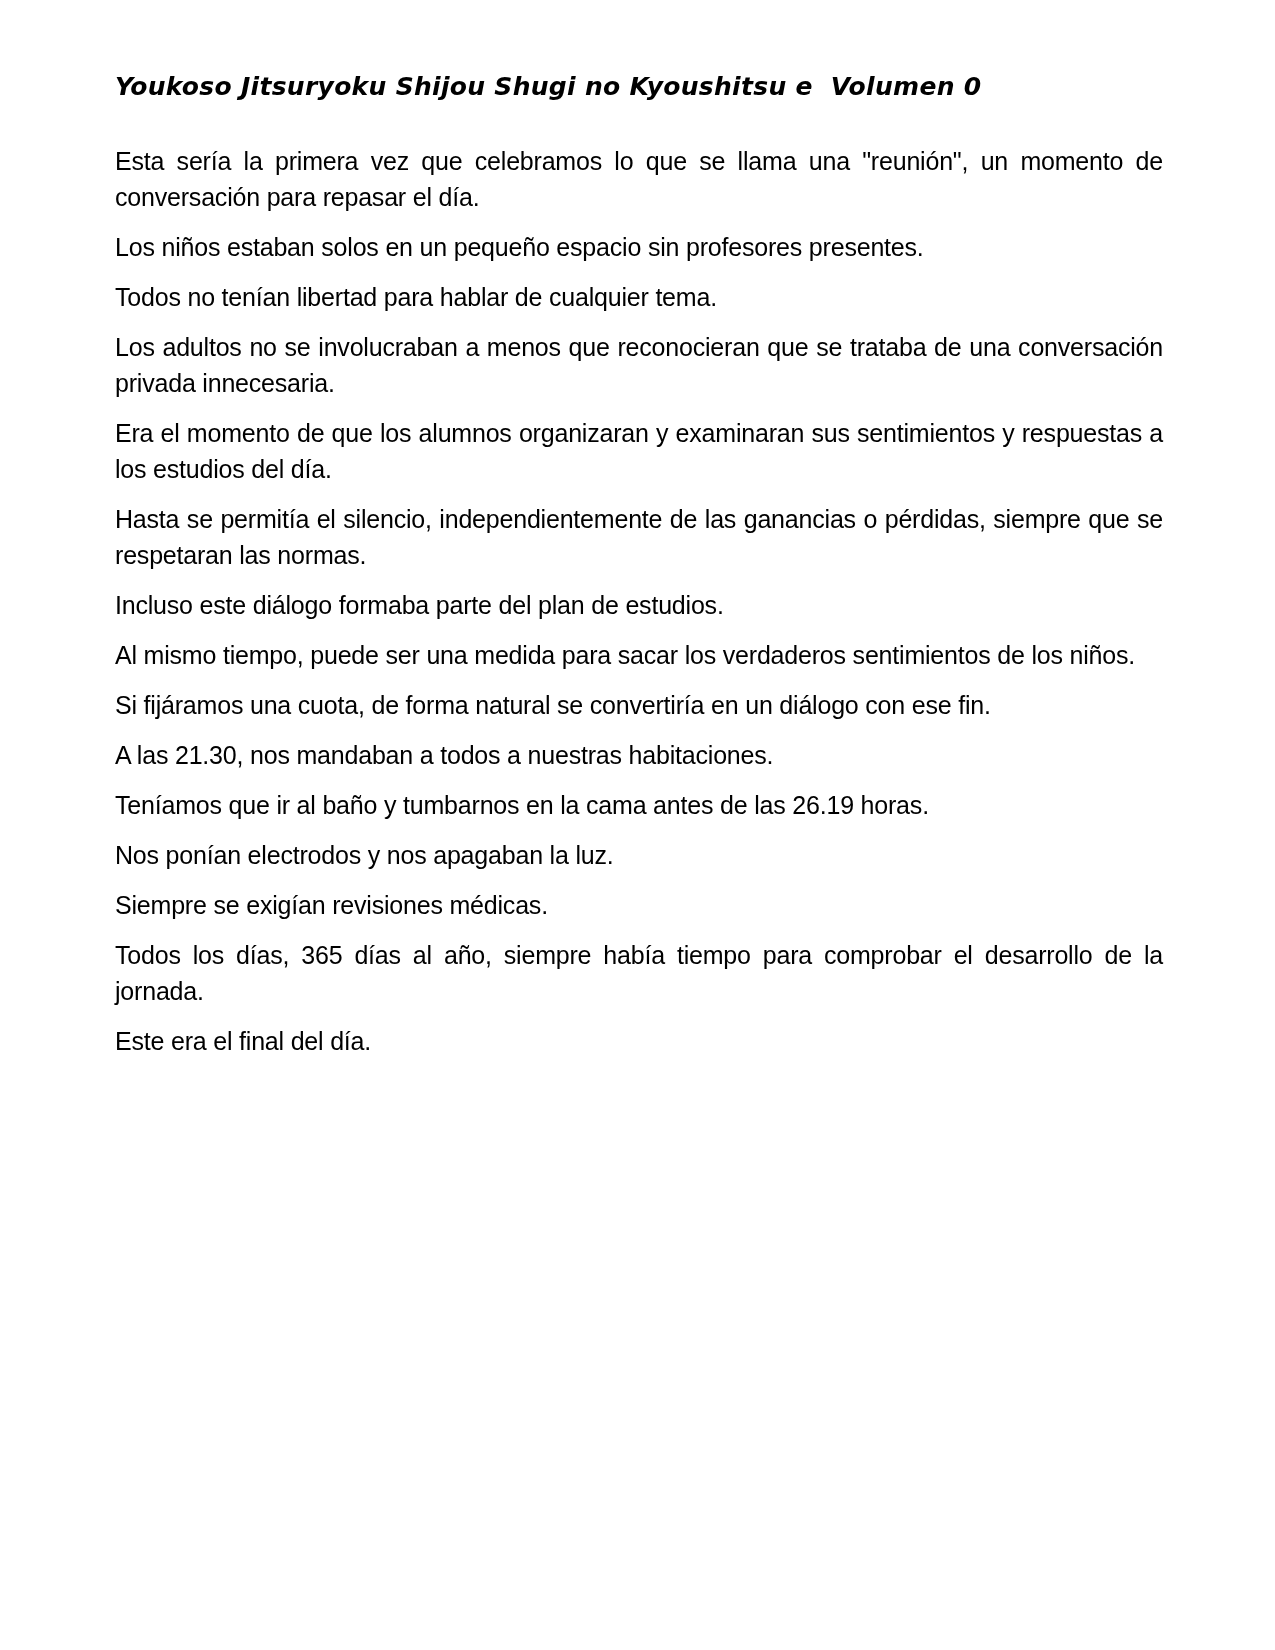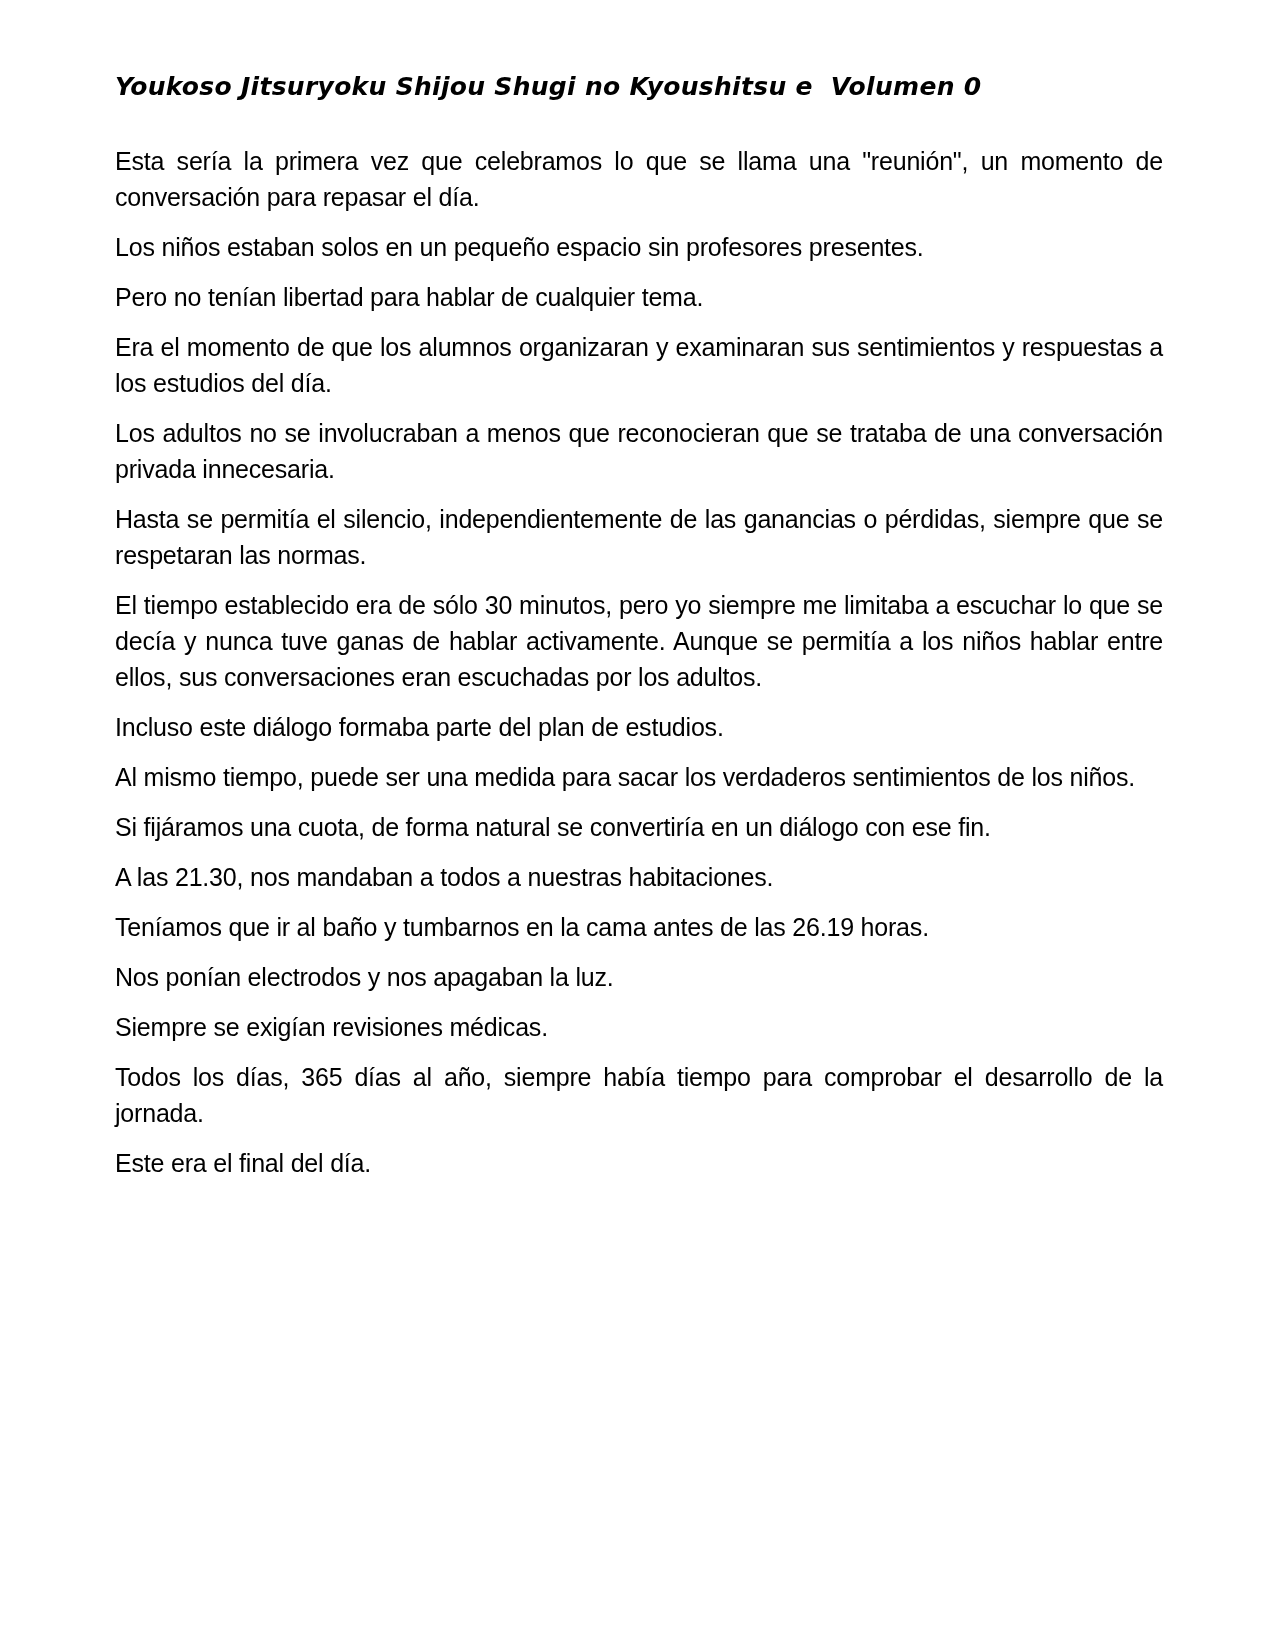--- a/index.html
+++ b/index.html
@@ -62,25 +62,24 @@
 </head>
 <body>
 
 <div class="page">
 
   <h1 class="doc-title">Youkoso Jitsuryoku Shijou Shugi no Kyoushitsu e  Volumen 0</h1>
 
   <main class="doc-body">
     <p>Esta sería la primera vez que celebramos lo que se llama una "reunión", un momento de conversación para repasar el día.</p>
     <p>Los niños estaban solos en un pequeño espacio sin profesores presentes.</p>
-    <p>Pero no tenían libertad para hablar de cualquier tema.</p>
+    <p>Todos no tenían libertad para hablar de cualquier tema.</p>
+    <p>Los adultos no se involucraban a menos que reconocieran que se trataba de una conversación privada innecesaria.</p>
     <p>Era el momento de que los alumnos organizaran y examinaran sus sentimientos y respuestas a los estudios del día.</p>
-    <p>Los adultos no se involucraban a menos que reconocieran que se trataba de una conversación privada innecesaria.</p>
     <p>Hasta se permitía el silencio, independientemente de las ganancias o pérdidas, siempre que se respetaran las normas.</p>
-    <p>El tiempo establecido era de sólo 30 minutos, pero yo siempre me limitaba a escuchar lo que se decía y nunca tuve ganas de hablar activamente. Aunque se permitía a los niños hablar entre ellos, sus conversaciones eran escuchadas por los adultos.</p>
     <p>Incluso este diálogo formaba parte del plan de estudios.</p>
     <p>Al mismo tiempo, puede ser una medida para sacar los verdaderos sentimientos de los niños.</p>
     <p>Si fijáramos una cuota, de forma natural se convertiría en un diálogo con ese fin.</p>
     <p>A las 21.30, nos mandaban a todos a nuestras habitaciones.</p>
     <p>Teníamos que ir al baño y tumbarnos en la cama antes de las 26.19 horas.</p>
     <p>Nos ponían electrodos y nos apagaban la luz.</p>
     <p>Siempre se exigían revisiones médicas.</p>
     <p>Todos los días, 365 días al año, siempre había tiempo para comprobar el desarrollo de la jornada.</p>
     <p>Este era el final del día.</p>
   </main>

